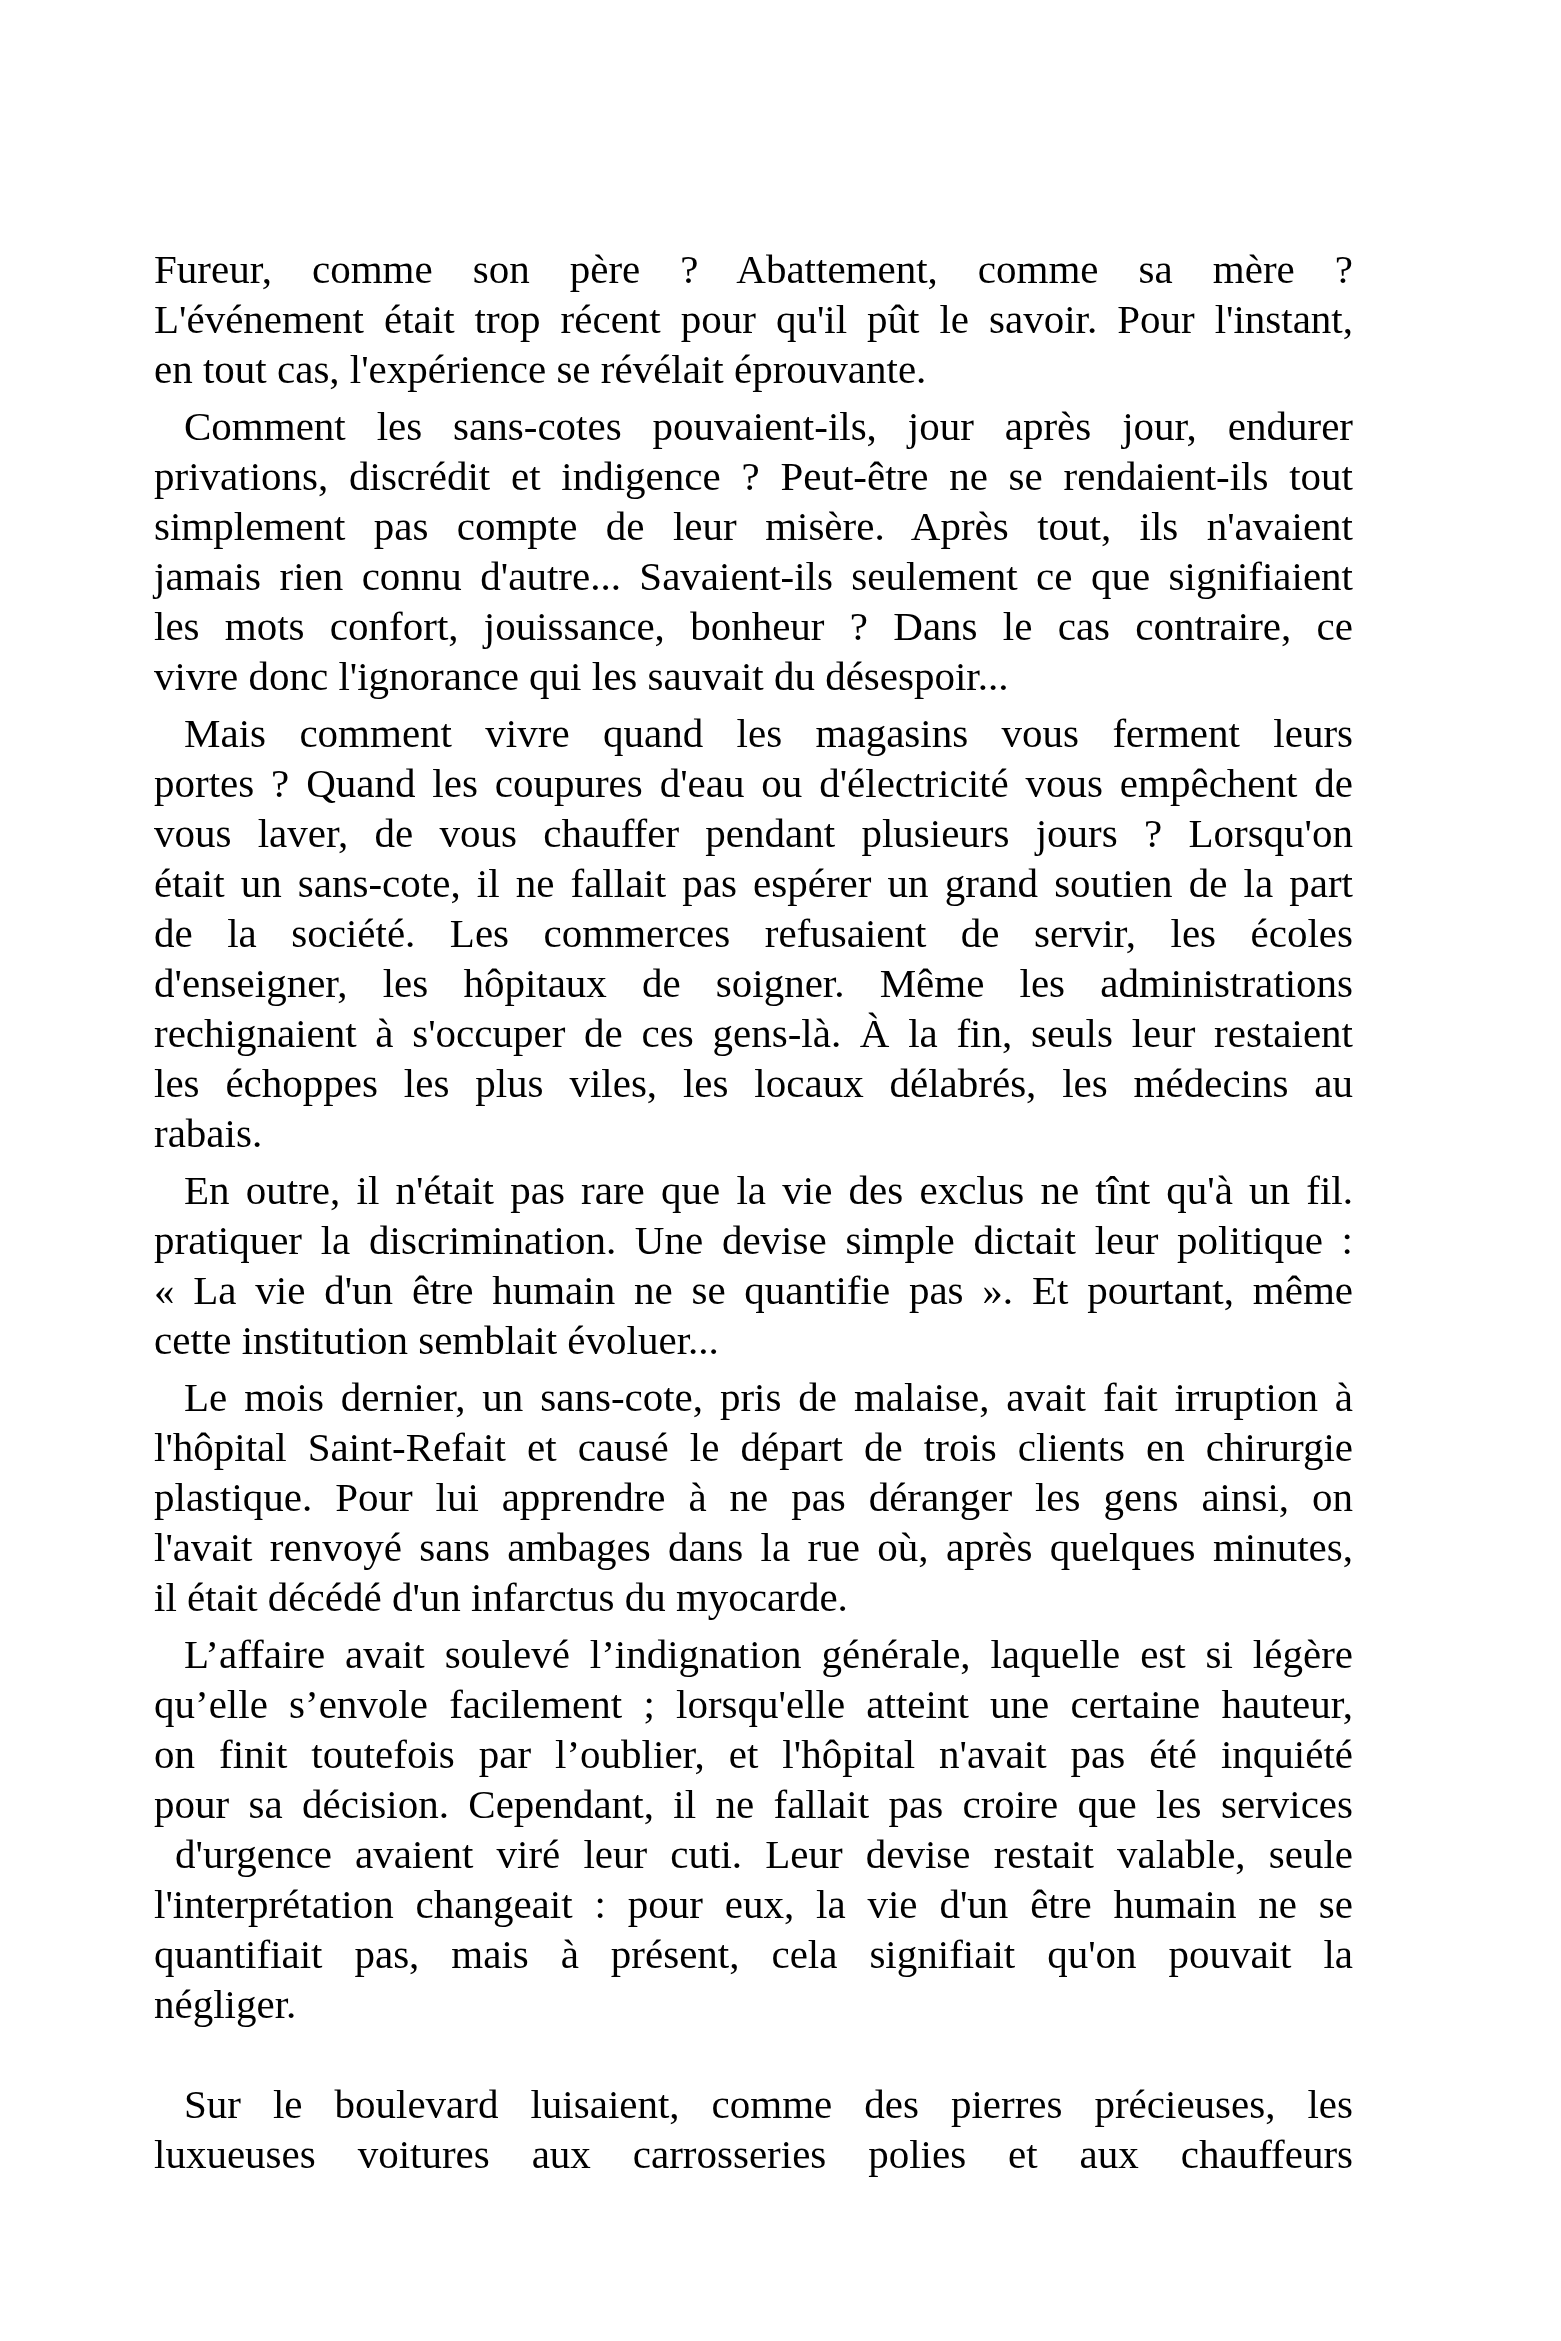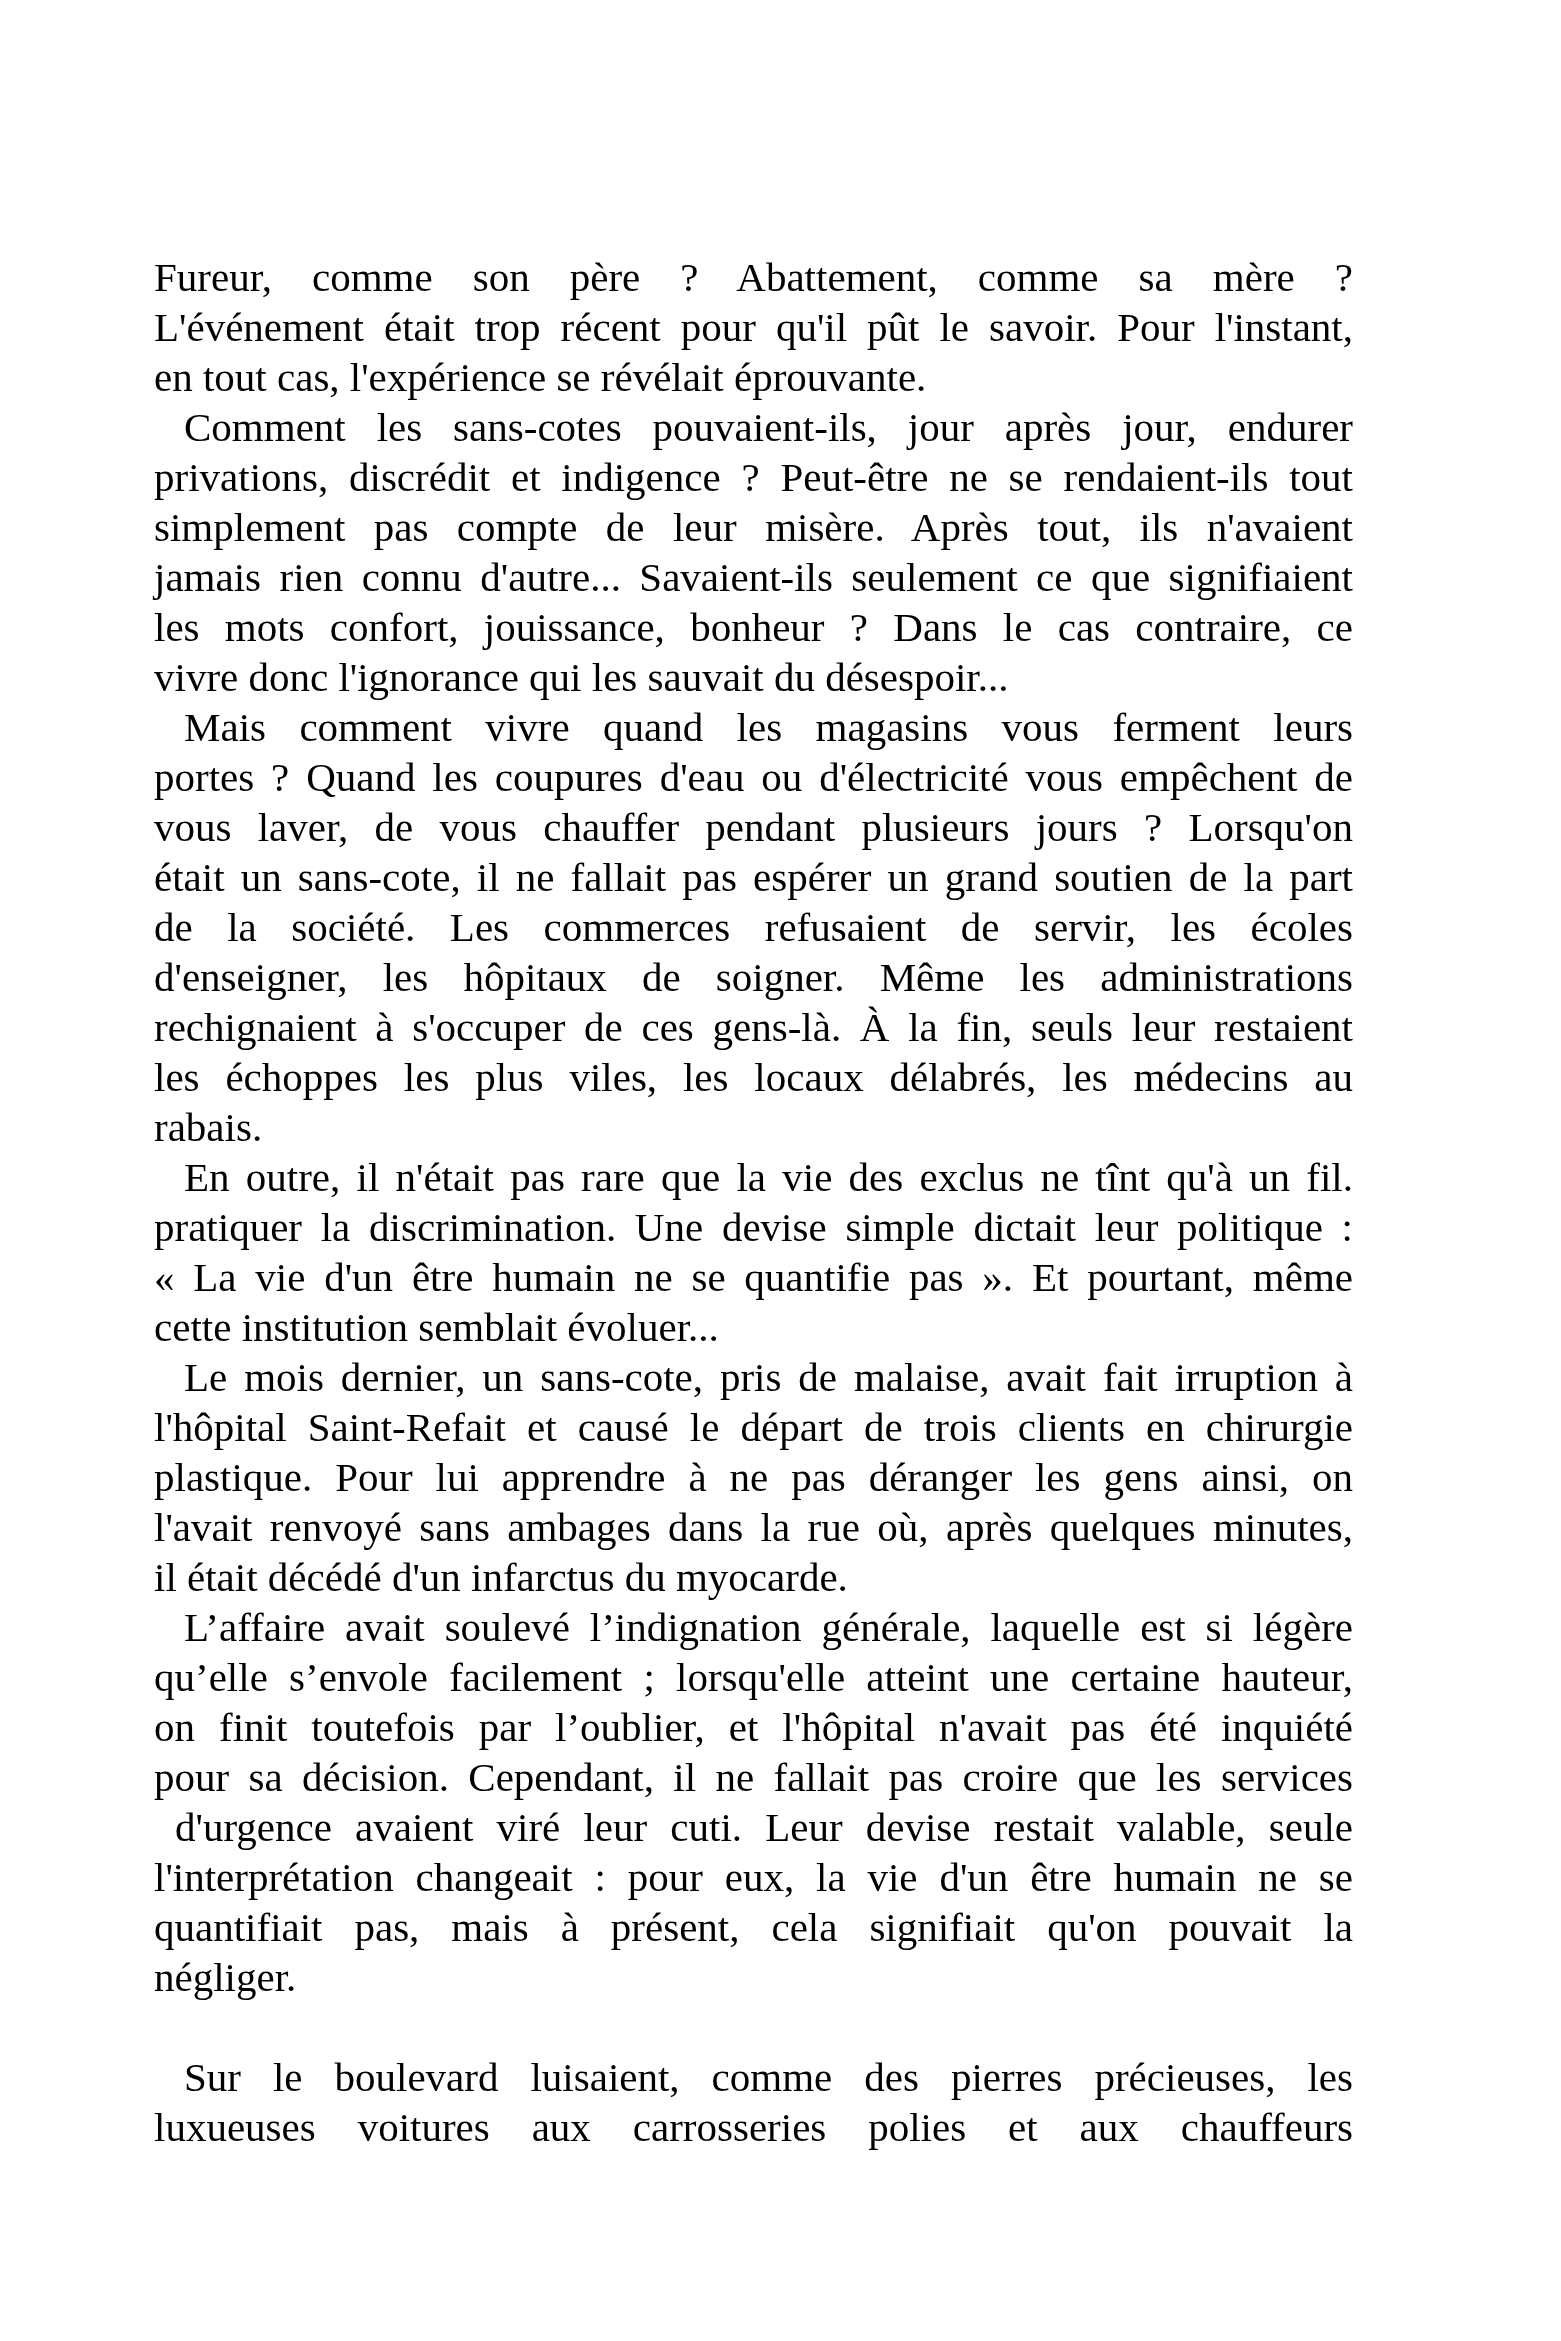--- a/index.html
+++ b/index.html
@@ -17,21 +17,21 @@
       position: absolute;
       left: 0;
       top: 0;
       width: 1561px;
       height: 2342px;
       background: #ffffff;
     }
     .text-block {
       position: absolute;
       left: 154px;
-      top: 252px;
+      top: 244px;
       width: 1199px;
       font-family: "Liberation Serif", "DejaVu Serif", serif;
       font-size: 41px;
       line-height: 50px;
       color: #000000;
     }
     .paragraph {
       margin: 0;
       padding: 0;
     }
@@ -41,20 +41,21 @@
     .line {
       display: block;
       white-space: nowrap;
       height: 50px;
       text-align: justify;
       text-align-last: justify;
       overflow: visible;
     }
     .line.indent {
       padding-left: 30px;
+      margin-top: 7px;
     }
     .line.last {
       text-align: left;
       text-align-last: left;
     }
   </style>
 </head>
 <body>
 
 <div class="page">

